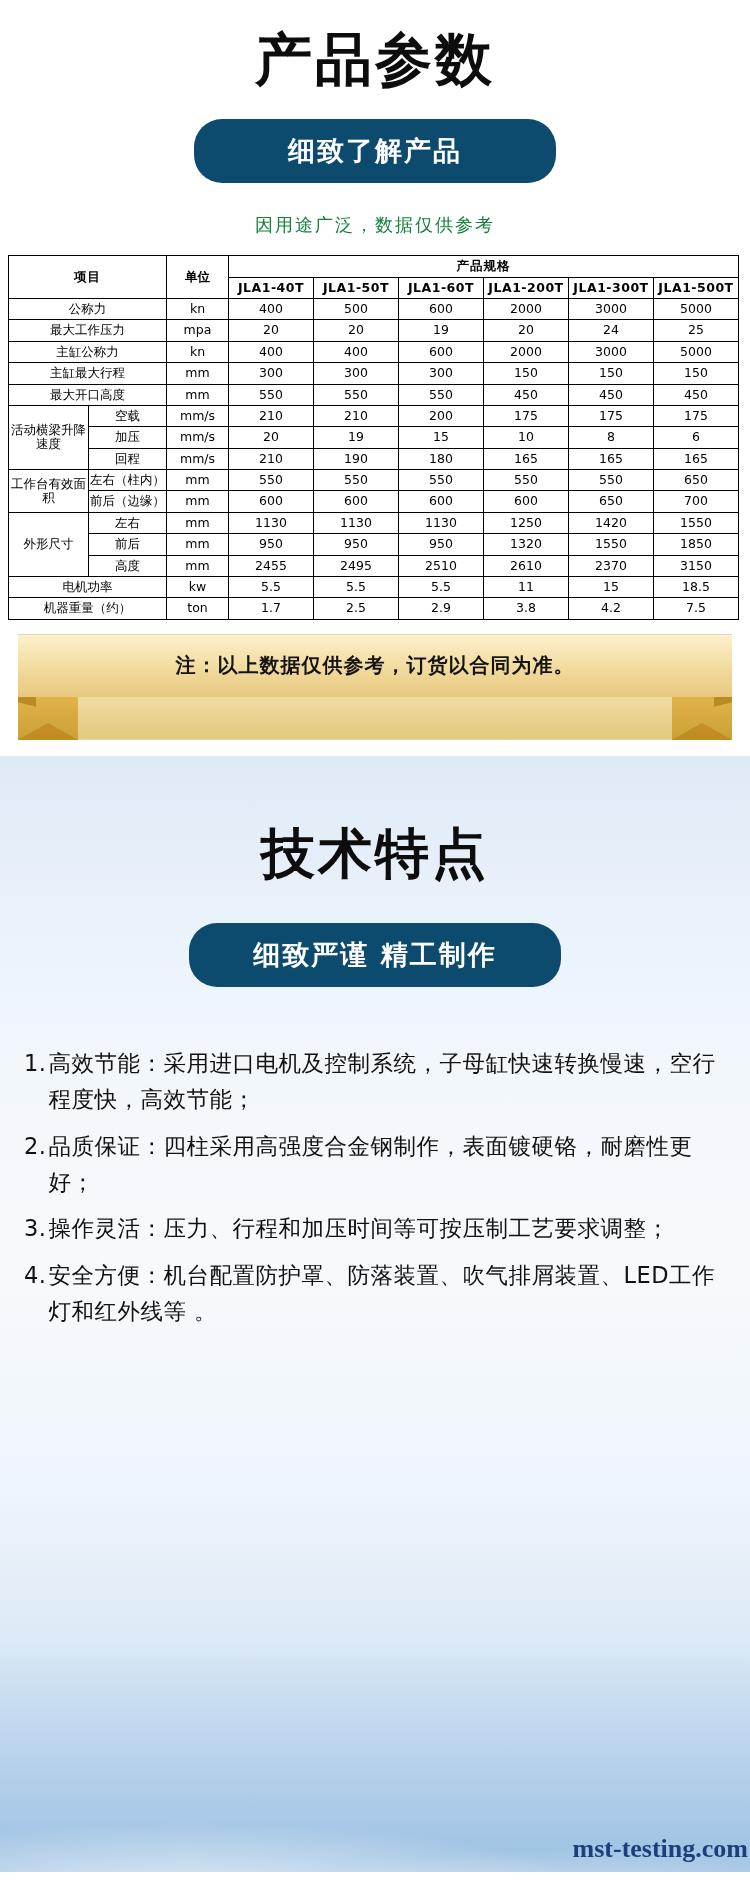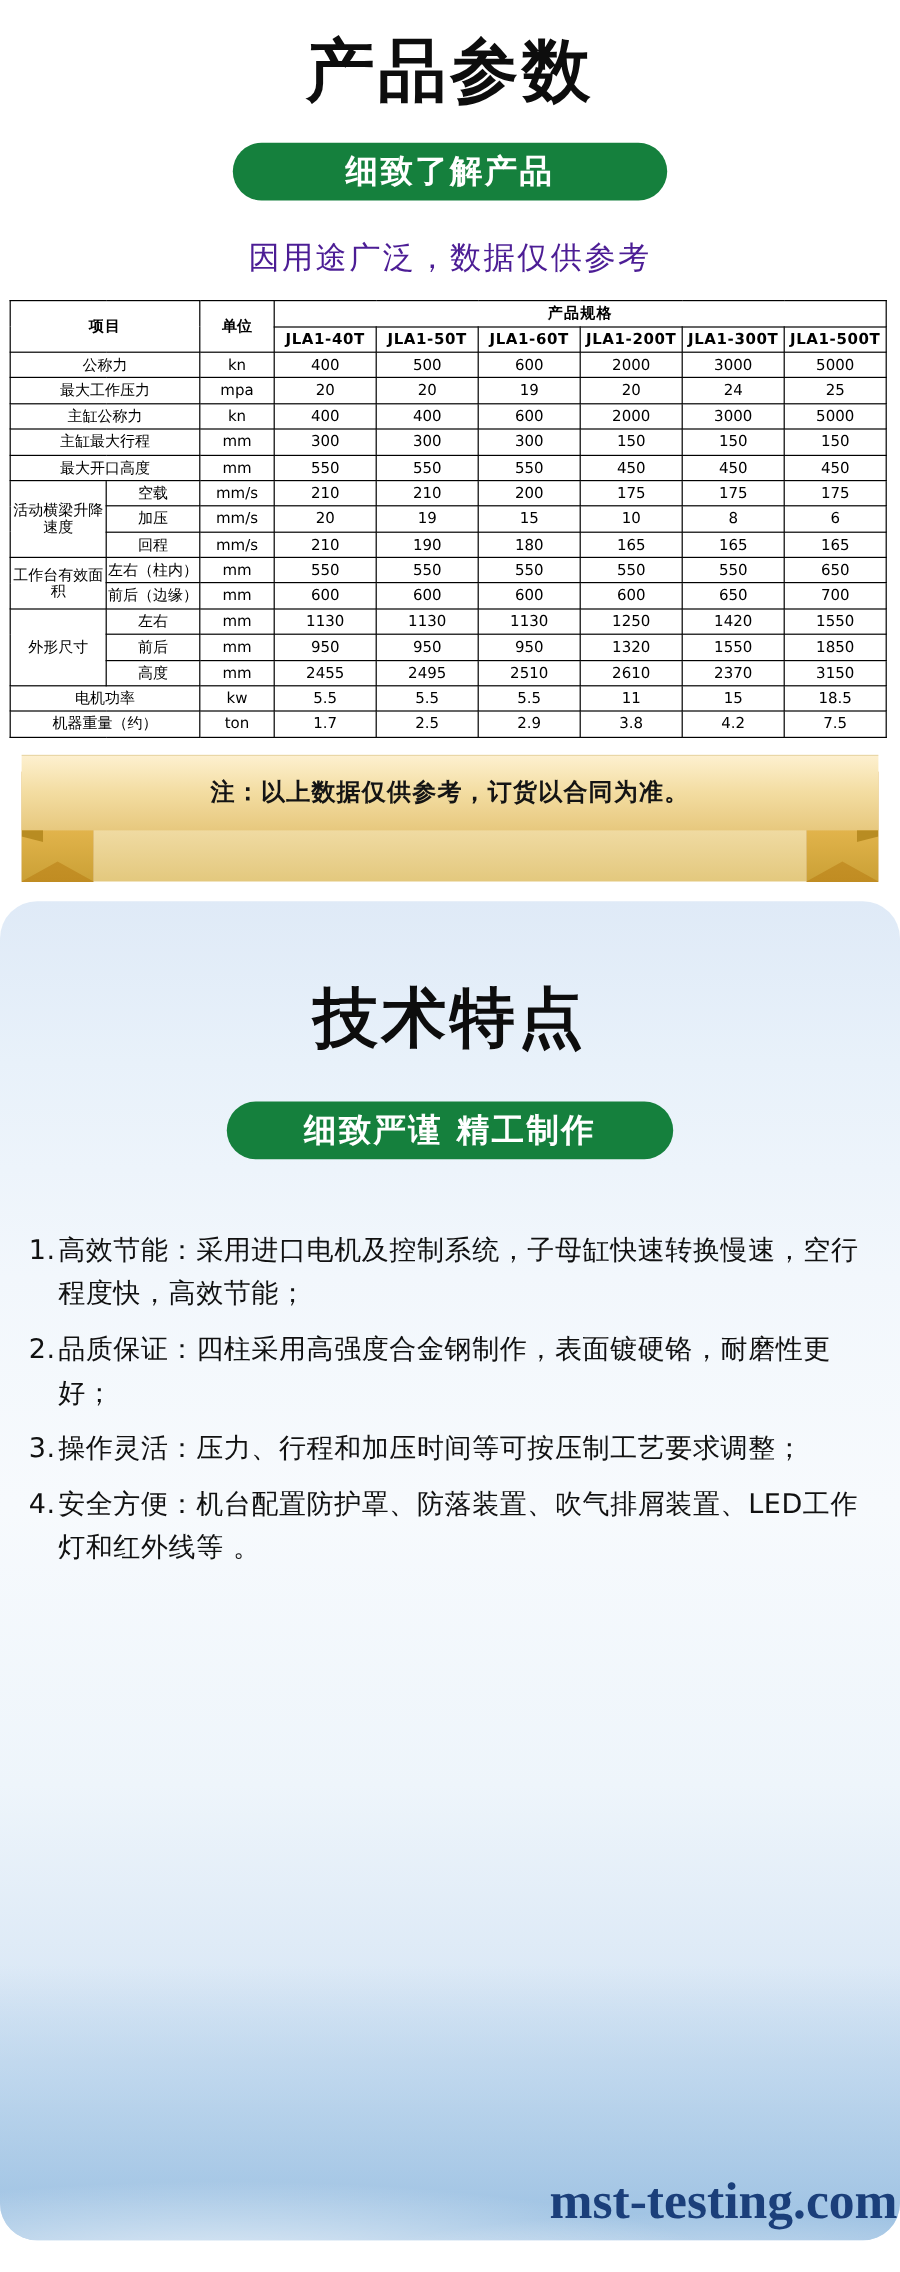--- a/index.html
+++ b/index.html
@@ -30,37 +30,37 @@
     font-size: 57px;
     letter-spacing: 3px;
     color: #0d0d0d;
     margin: 0;
     padding: 6px 0 2px 0;
     line-height: 1.25;
   }
   .pill {
     margin: 22px auto 0 auto;
     width: 362px;
-    height: 48px;
+    height: 64px;
     border-radius: 28px;
-    background: #15803d;
+    background: #0c4a6e;
     color: #ffffff;
     font-size: 27px;
     font-weight: bold;
     letter-spacing: 2px;
     display: flex;
     align-items: center;
     justify-content: center;
     font-family: "DejaVu Sans", sans-serif;
   }
   .subtitle {
     text-align: center;
     font-family: "DejaVu Serif", serif;
-    font-size: 26px;
-    color: #4c1d95;
+    font-size: 18px;
+    color: #15803d;
     letter-spacing: 2px;
     margin: 30px 0 18px 0;
   }
 
   
   .tbl-wrap {
     padding: 0 8px;
   }
   table.spec {
     border-collapse: collapse;
@@ -166,21 +166,20 @@
         #f2f7fc 28%,
         #f7fafd 45%,
         #eef5fb 66%,
         #dce9f6 80%,
         #c7dcf0 90%,
         #b9d3ec 100%);
     padding-top: 56px;
     padding-bottom: 0;
     min-height: 1060px;
     overflow: hidden;
-    border-radius: 31px;
   }
   .tech-title {
     text-align: center;
     font-family: "DejaVu Sans", sans-serif;
     font-weight: bold;
     font-size: 54px;
     letter-spacing: 3px;
     color: #0d0d0d;
     margin: 0;
     padding: 6px 0;
@@ -207,21 +206,21 @@
     padding-right: 2px;
     font-size: 22.5px;
   }
   .feature .txt {
     flex: 1 1 auto;
   }
   .watermark {
     position: absolute;
     right: 2px;
     bottom: 8px;
-    font-size: 43px;
+    font-size: 26px;
     font-weight: bold;
     color: #1b3f7a;
     font-family: "Liberation Serif", serif;
     letter-spacing: 0px;
   }
   .wave {
     position: absolute;
     left: 0; right: 0;
     bottom: 0;
     height: 230px;

